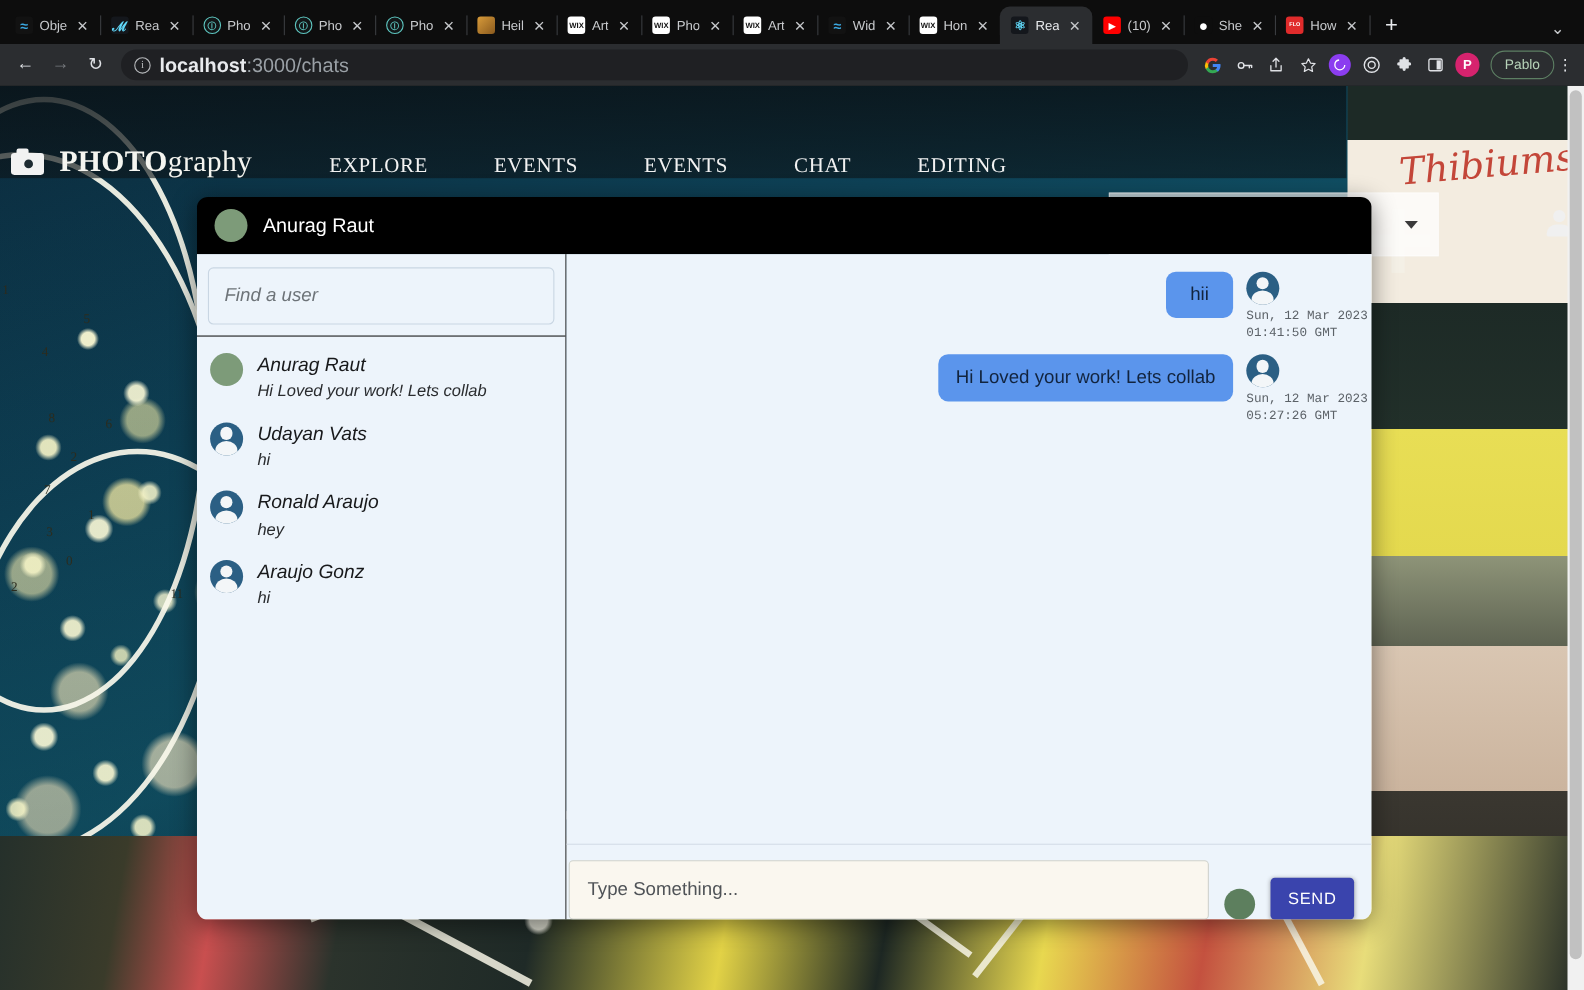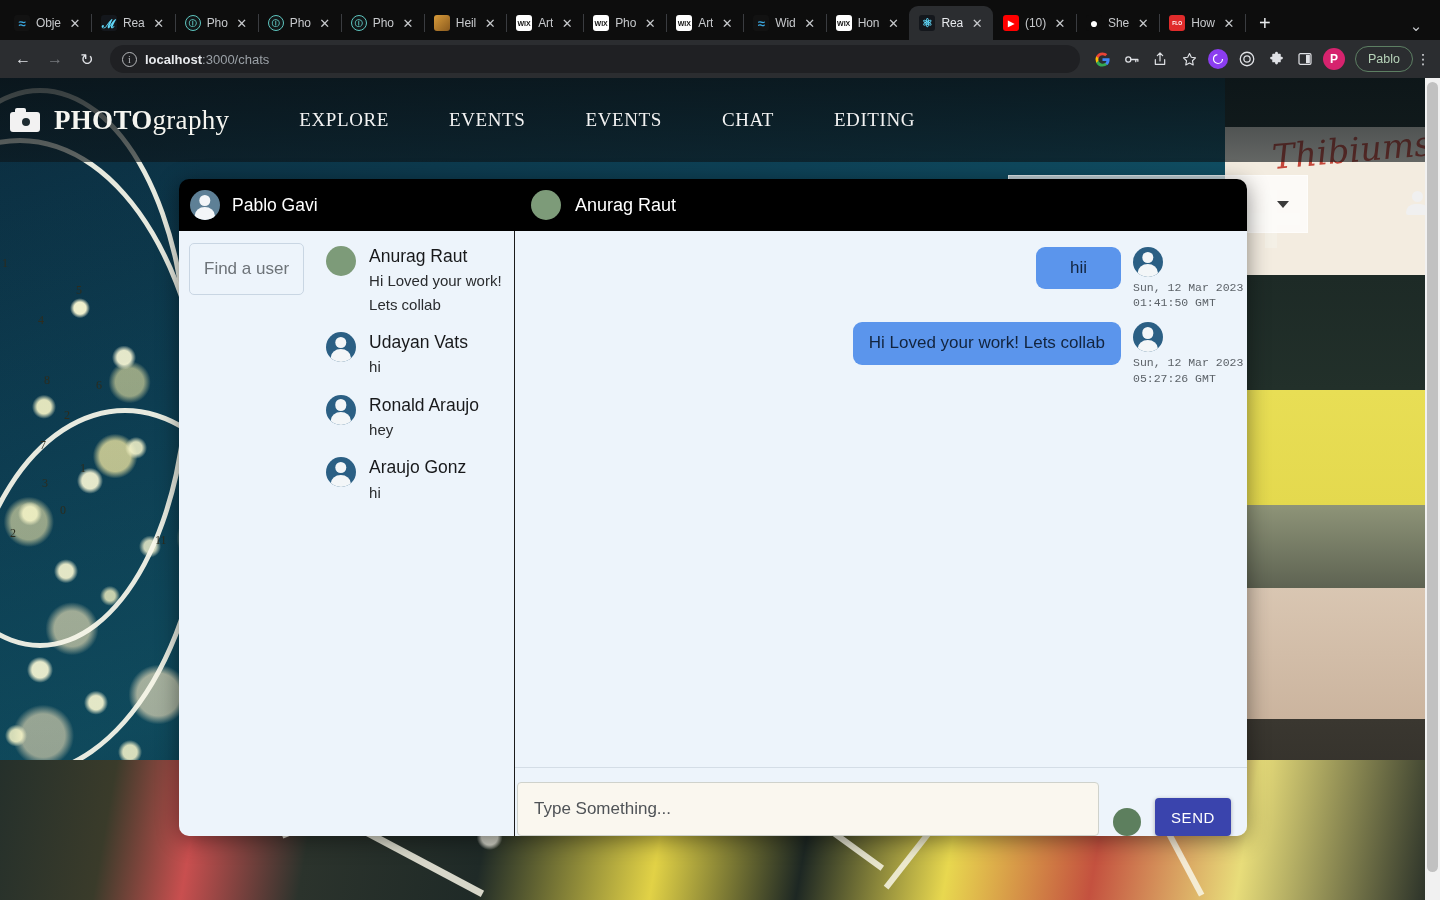--- a/index.html
+++ b/index.html
@@ -87,21 +87,21 @@
     padding: 0 12px; margin: 0 6px; min-width: 0;
   }
   .omni-info {
     width: 15px; height: 15px; border-radius: 50%;
     border: 1.3px solid #b6b8bb; color: #b6b8bb;
     font-size: 10px; display: flex; align-items: center;
     justify-content: center; font-family: "Liberation Serif", serif;
     flex: 0 0 15px;
   }
   .omni-url {
-    font-size: 13px; color: #9aa0a6; white-space: nowrap;
+    font-size: 18px; color: #9aa0a6; white-space: nowrap;
     overflow: hidden; text-overflow: ellipsis;
   }
   .omni-url b { color: #e8eaed; font-weight: 700; }
   .tb-icons { display: flex; align-items: center; gap: 1px; }
   .tb-ico {
     width: 28px; height: 28px; border-radius: 50%;
     display: flex; align-items: center; justify-content: center;
     color: #dfe1e5; font-size: 14px;
   }
   .ext-purple {
@@ -206,22 +206,22 @@
         #1f2a27 34%, #e2d246 46%, #1d2723 56%,
         #e8d84f 66%, #c4513f 76%, #e8dd7a 86%, #1e2623 100%);
   }
   .bg-streak {
     position: absolute; background: rgba(248,246,230,.85);
     transform-origin: center;
   }
 
   
   .site-nav {
-    position: absolute; left: 0; top: 0; width: 1440px; height: 84px;
-    display: flex; align-items: center;
+    position: absolute; left: 0; top: 0; width: 1224px; height: 84px;
+    display: flex; align-items: flex-end;
     background: linear-gradient(180deg, rgba(10,18,22,.82), rgba(12,20,24,.62));
     padding: 0 0 0 10px;
   }
   .logo-wrap { display: flex; align-items: center; gap: 14px; }
   .cam-icon { width: 30px; height: 24px; position: relative; }
   .cam-body {
     position: absolute; left: 0; bottom: 0; width: 30px; height: 20px;
     background: #f2f2f2; border-radius: 3px;
   }
   .cam-top {
@@ -311,22 +311,23 @@
   .avatar-green {
     width: 30px; height: 30px; border-radius: 50%;
     background: #7d9b79; flex: 0 0 30px;
   }
 
   .panel-body { flex: 1; display: flex; min-height: 0; }
 
   
   .sidebar {
     width: 336px; flex: 0 0 336px; background: #edf4fb;
-    display: flex; flex-direction: row;
+    display: flex; flex-direction: column;
     border-right: 1px solid #1b1b1b;
+    font-style: italic;
   }
   .search-wrap { padding: 12px 10px 10px 10px; }
   .search-box {
     width: 100%; height: 52px; background: #edf4fb;
     border: 1px solid #c9d6e3; border-radius: 5px;
     display: flex; align-items: center; padding: 0 14px;
   }
   .search-ph { font-size: 17px; color: #6d7378; }
   .sidebar-sep { height: 1px; background: #1b1b1b; }
   .userlist { flex: 1; overflow: hidden; padding-top: 6px; }
@@ -343,21 +344,21 @@
   .messages { flex: 1; padding: 10px 0 8px 0; overflow: hidden; }
   .msg-row {
     display: flex; align-items: flex-start; justify-content: flex-end;
     gap: 12px; padding: 6px 22px 6px 20px;
   }
   .bubble {
     background: #5b95ec; color: #12243e; border-radius: 9px;
     padding: 11px 16px; font-size: 17px; max-width: 420px;
     line-height: 1.2;
   }
-  .bubble.short { padding: 11px 34px; }
+  .bubble.short { padding: 11px 22px; }
   .msg-side { width: 92px; flex: 0 0 92px; }
   .msg-av { margin-bottom: 3px; }
   .msg-time {
     font-size: 11.5px; color: #5c6268; line-height: 1.32; white-space: nowrap; font-family: Liberation Mono, monospace;
   }
   .convo-sep { height: 1px; background: #d4dde6; }
   .composer {
     height: 68px; display: flex; align-items: flex-end; gap: 14px;
     padding: 0 16px 0 2px;
   }
@@ -615,27 +616,20 @@
     </div>
 
     <div class="nav-account">
       <div class="head"></div>
       <div class="body"></div>
     </div>
 
     <div class="chat-panel">
 
       <div class="panel-header">
-        <div class="hdr-left">
-          <div class="avatar-photo">
-            <div class="a-head"></div>
-              <div class="a-body"></div>
-          </div>
-          <div class="hdr-name">Pablo Gavi</div>
-        </div>
         <div class="hdr-right">
           <div class="avatar-green"></div>
           <div class="hdr-name right">Anurag Raut</div>
         </div>
       </div>
 
       <div class="panel-body">
 
         <div class="sidebar">
           <div class="search-wrap">

